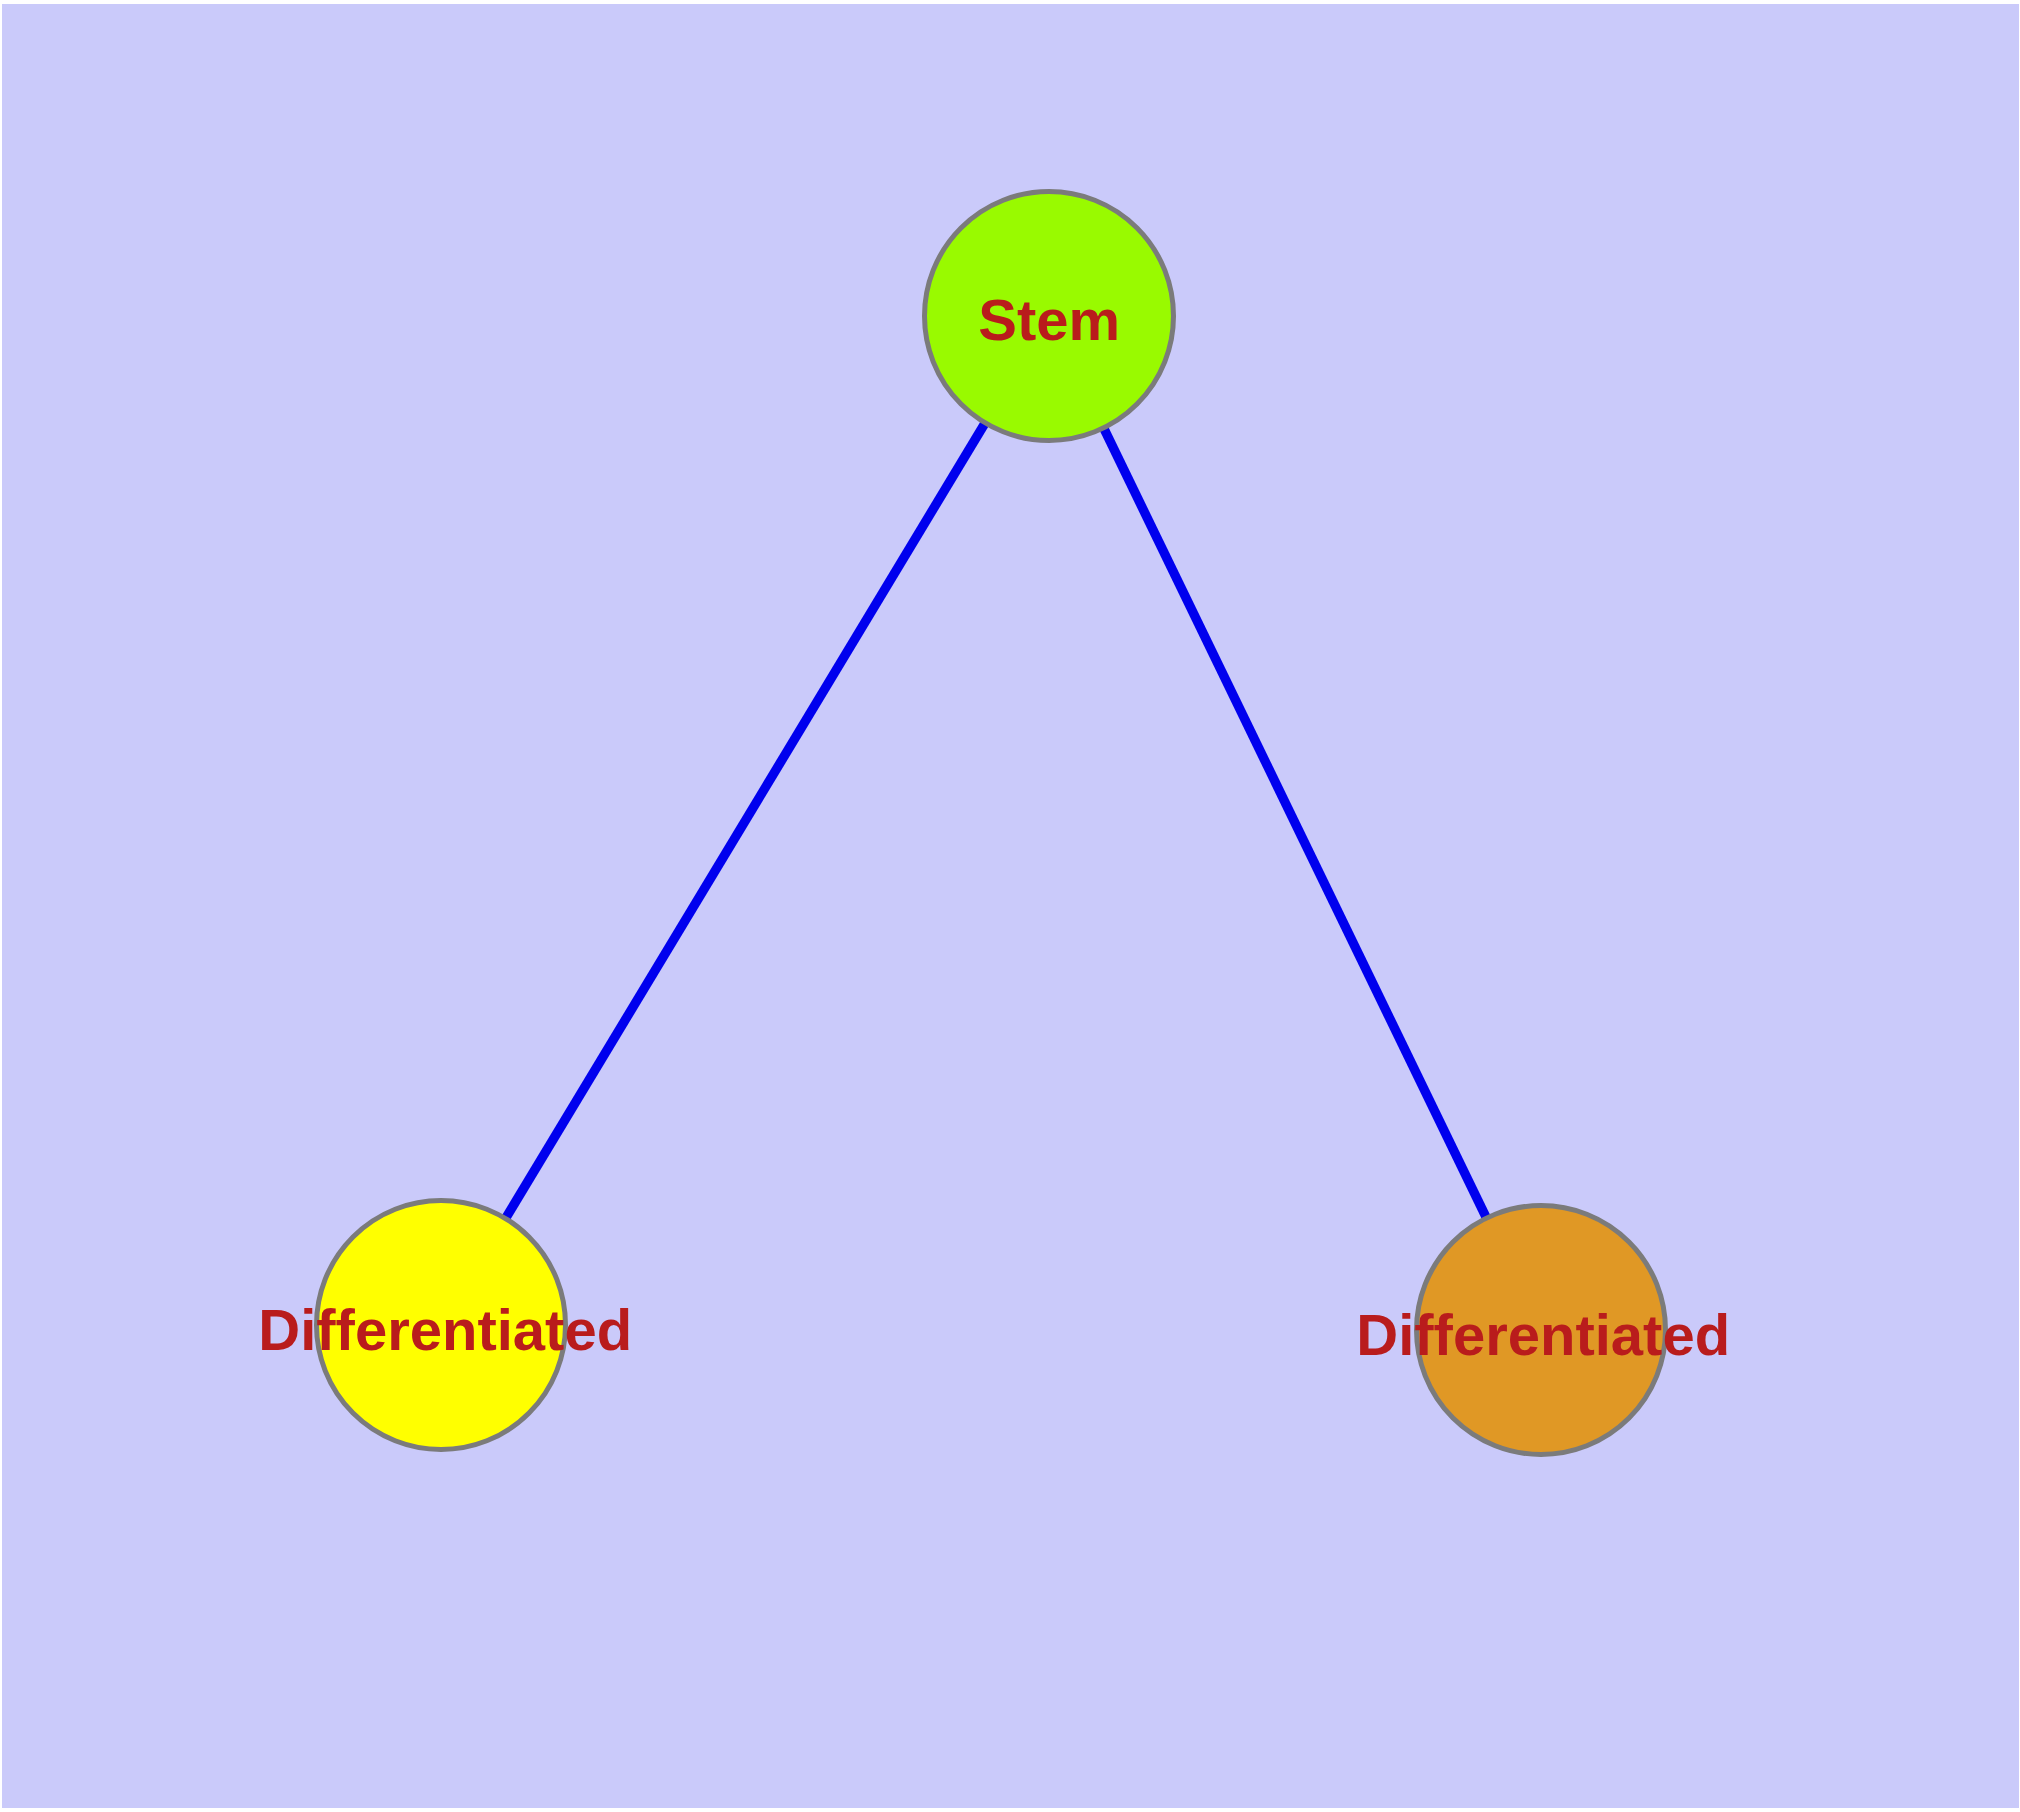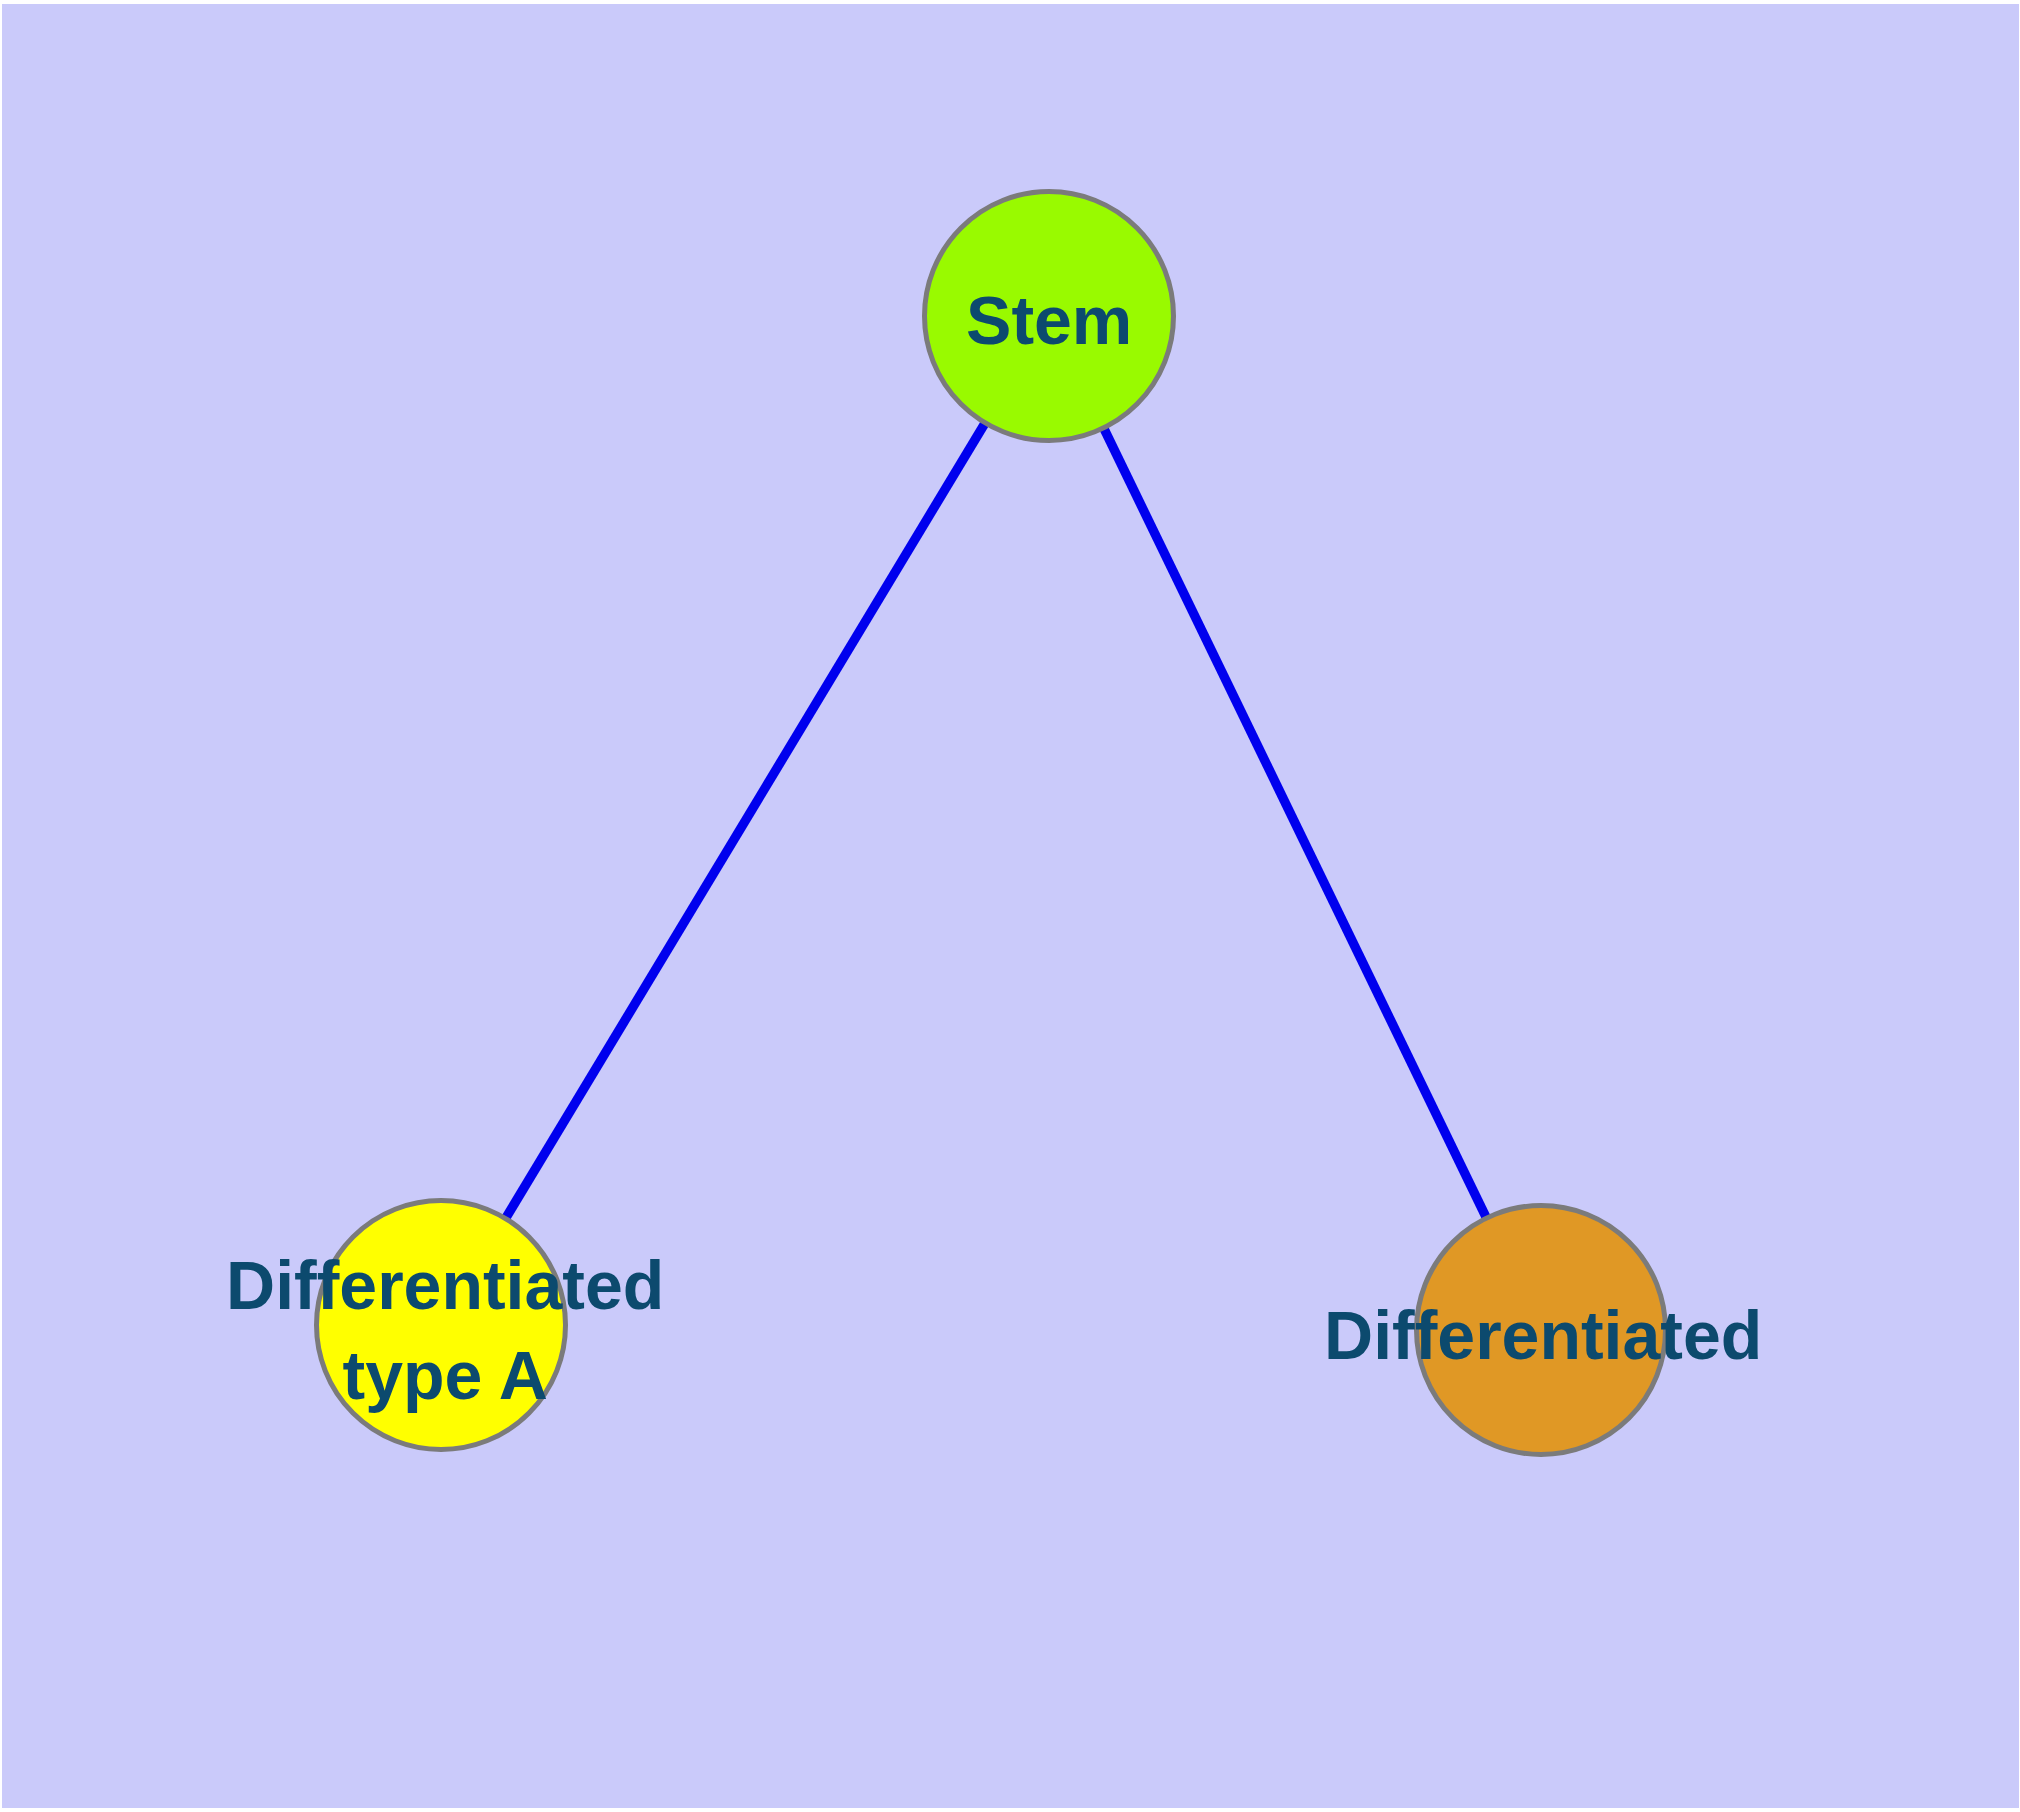--- a/index.html
+++ b/index.html
@@ -42,23 +42,23 @@
   #node-stem   { left: 920px; top: 185px;  background: #99FA00; }
   #node-diff-a { left: 312px;  top: 1194px; background: #FFFF00; }
   #node-diff-b { left: 1412px; top: 1199px; background: #E09825; }
   .node-label {
     position: absolute;
     display: flex;
     flex-direction: column;
     align-items: center;
     justify-content: center;
     text-align: center;
-    color: #0c4a6e;
+    color: #b91c1c;
     font-weight: bold;
-    font-size: 68px;
+    font-size: 58px;
     line-height: 90px;
     white-space: nowrap;
     pointer-events: none;
   }
   #label-stem   { left: 878px; top: 261px;  width: 339px; height: 110px; }
   #label-diff-a { left: 100px;  top: 1224px; width: 687px; height: 203px; }
   #label-diff-b { left: 1198px; top: 1229px; width: 687px; height: 203px; }
 </style>
 </head>
 <body>
@@ -74,21 +74,20 @@
     <div class="node" id="node-stem"></div>
     <div class="node" id="node-diff-a"></div>
     <div class="node" id="node-diff-b"></div>
 
     <div class="node-label" id="label-stem">
       <span>Stem</span>
     </div>
 
     <div class="node-label" id="label-diff-a">
       <span>Differentiated</span>
-      <span>type A</span>
     </div>
 
     <div class="node-label" id="label-diff-b">
       <span>Differentiated</span>
     </div>
 
   </div>
 </div>
 
 

